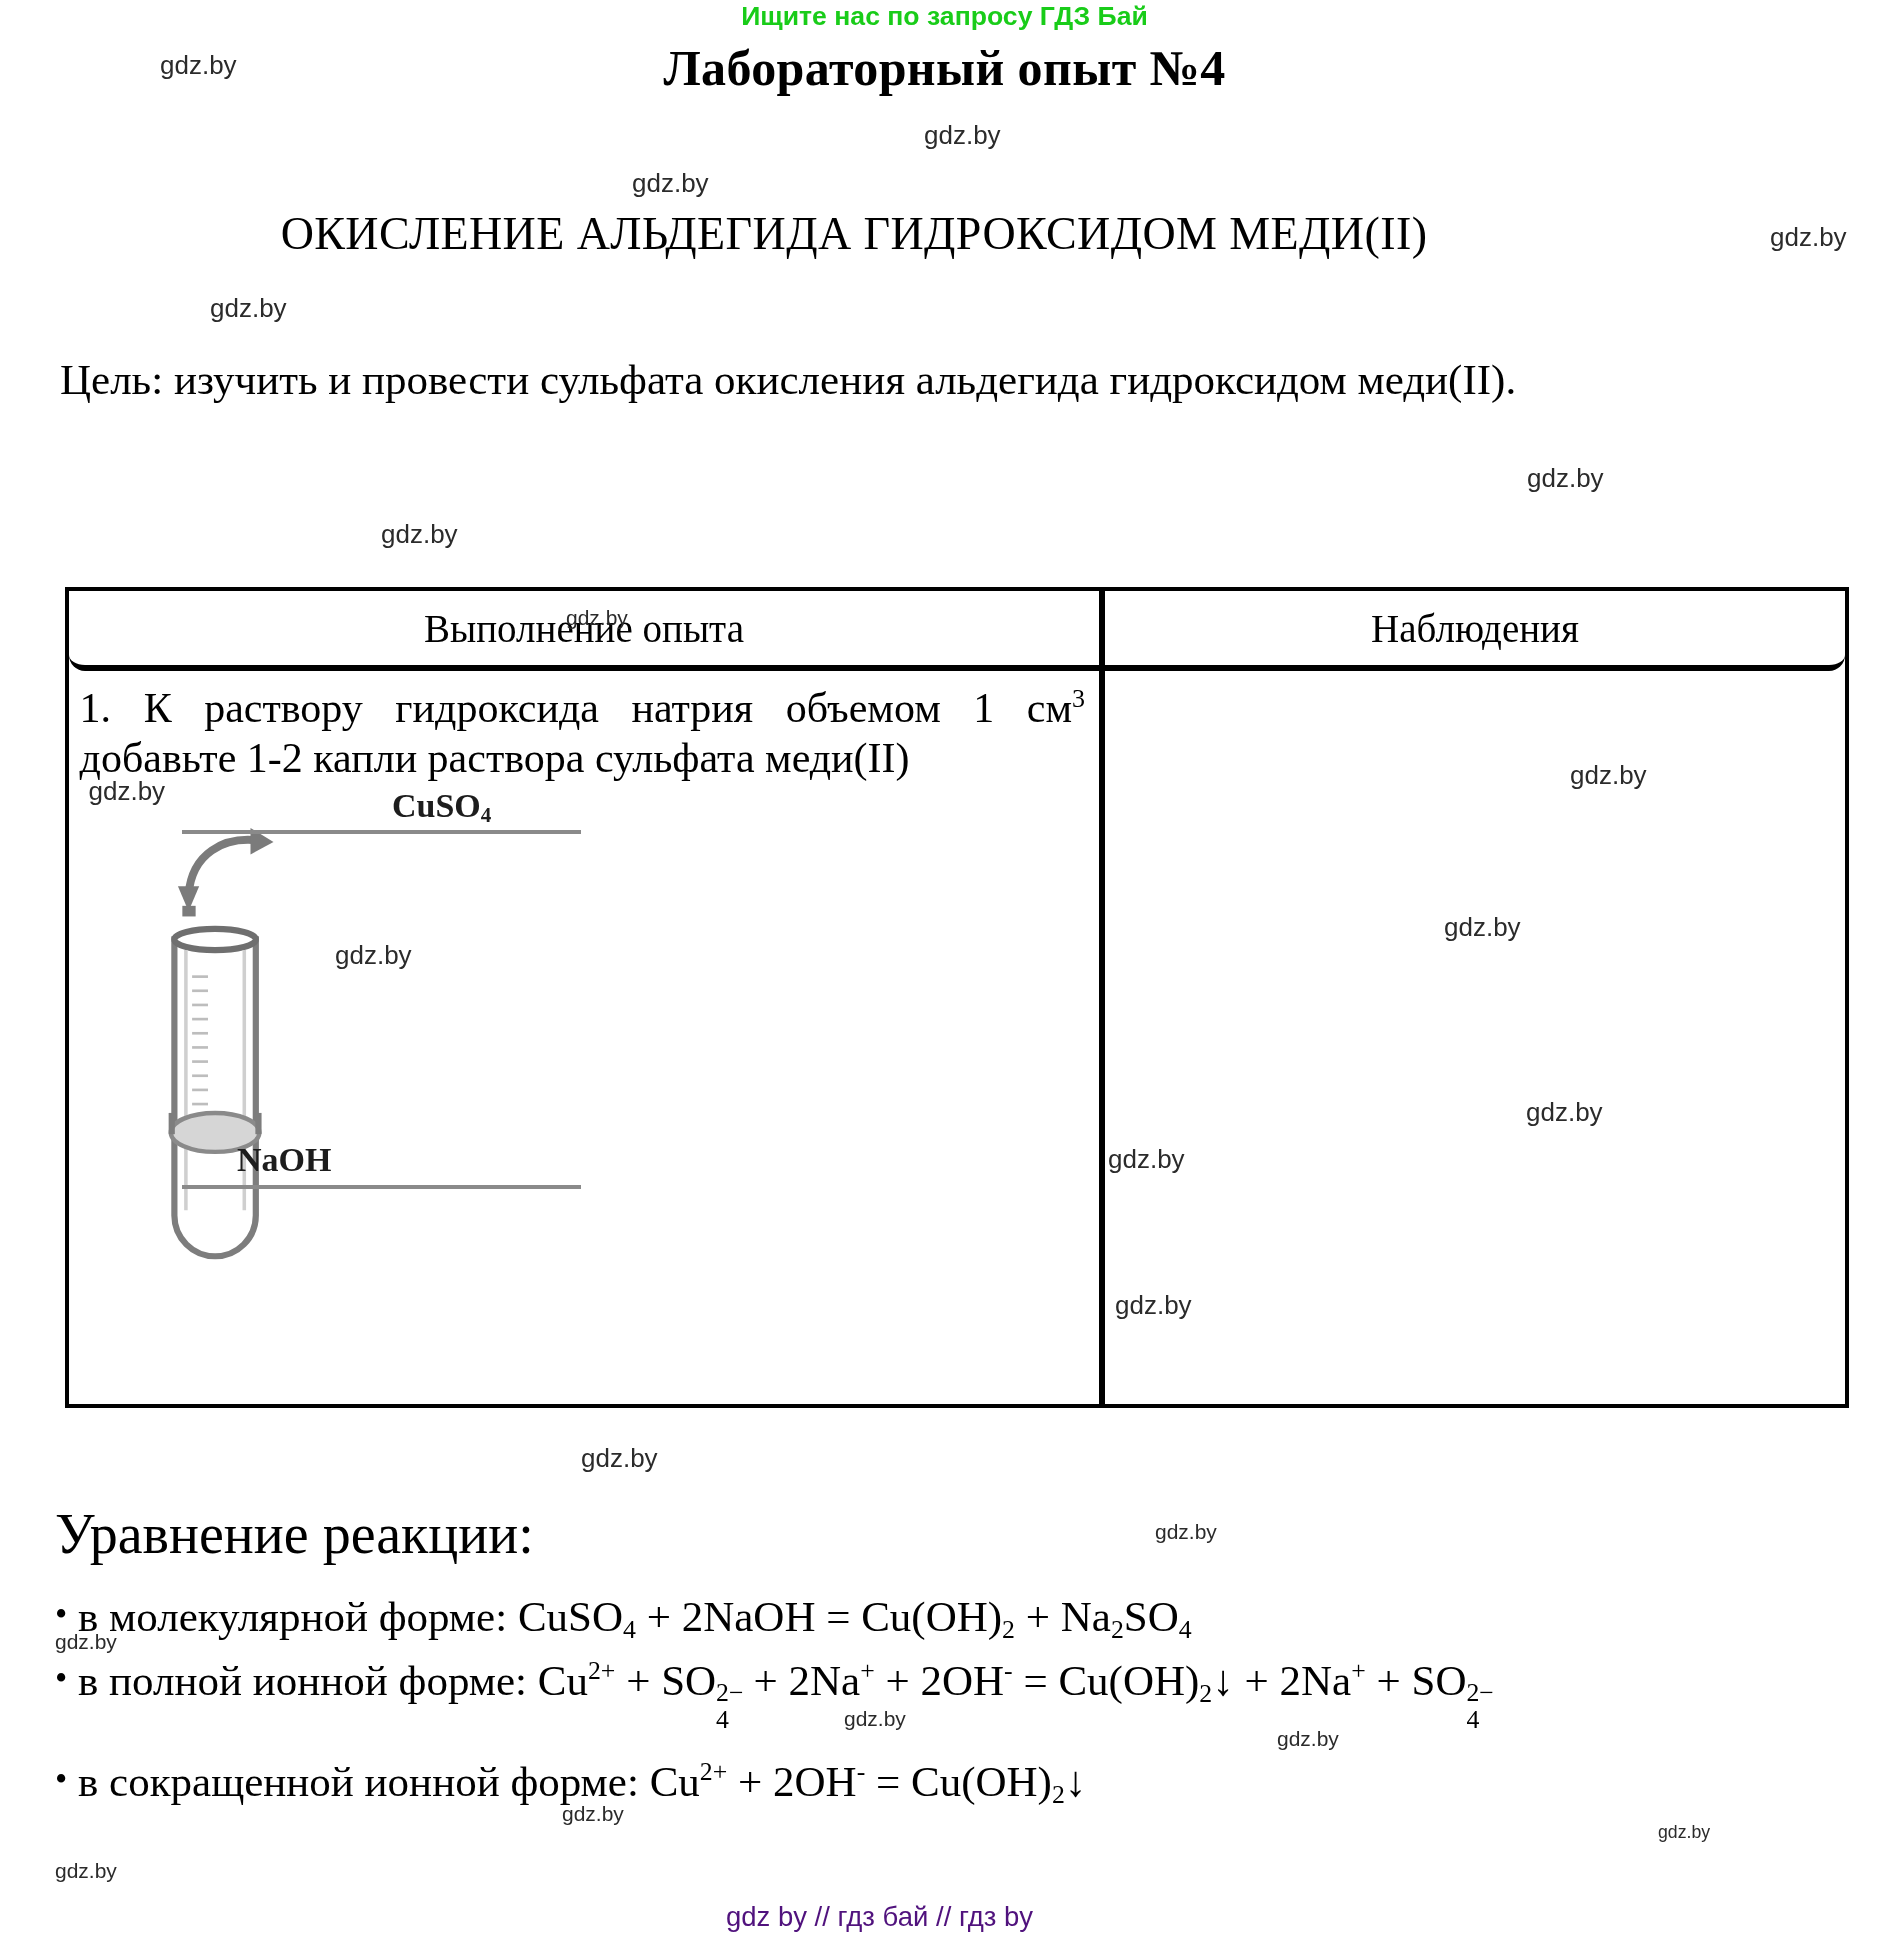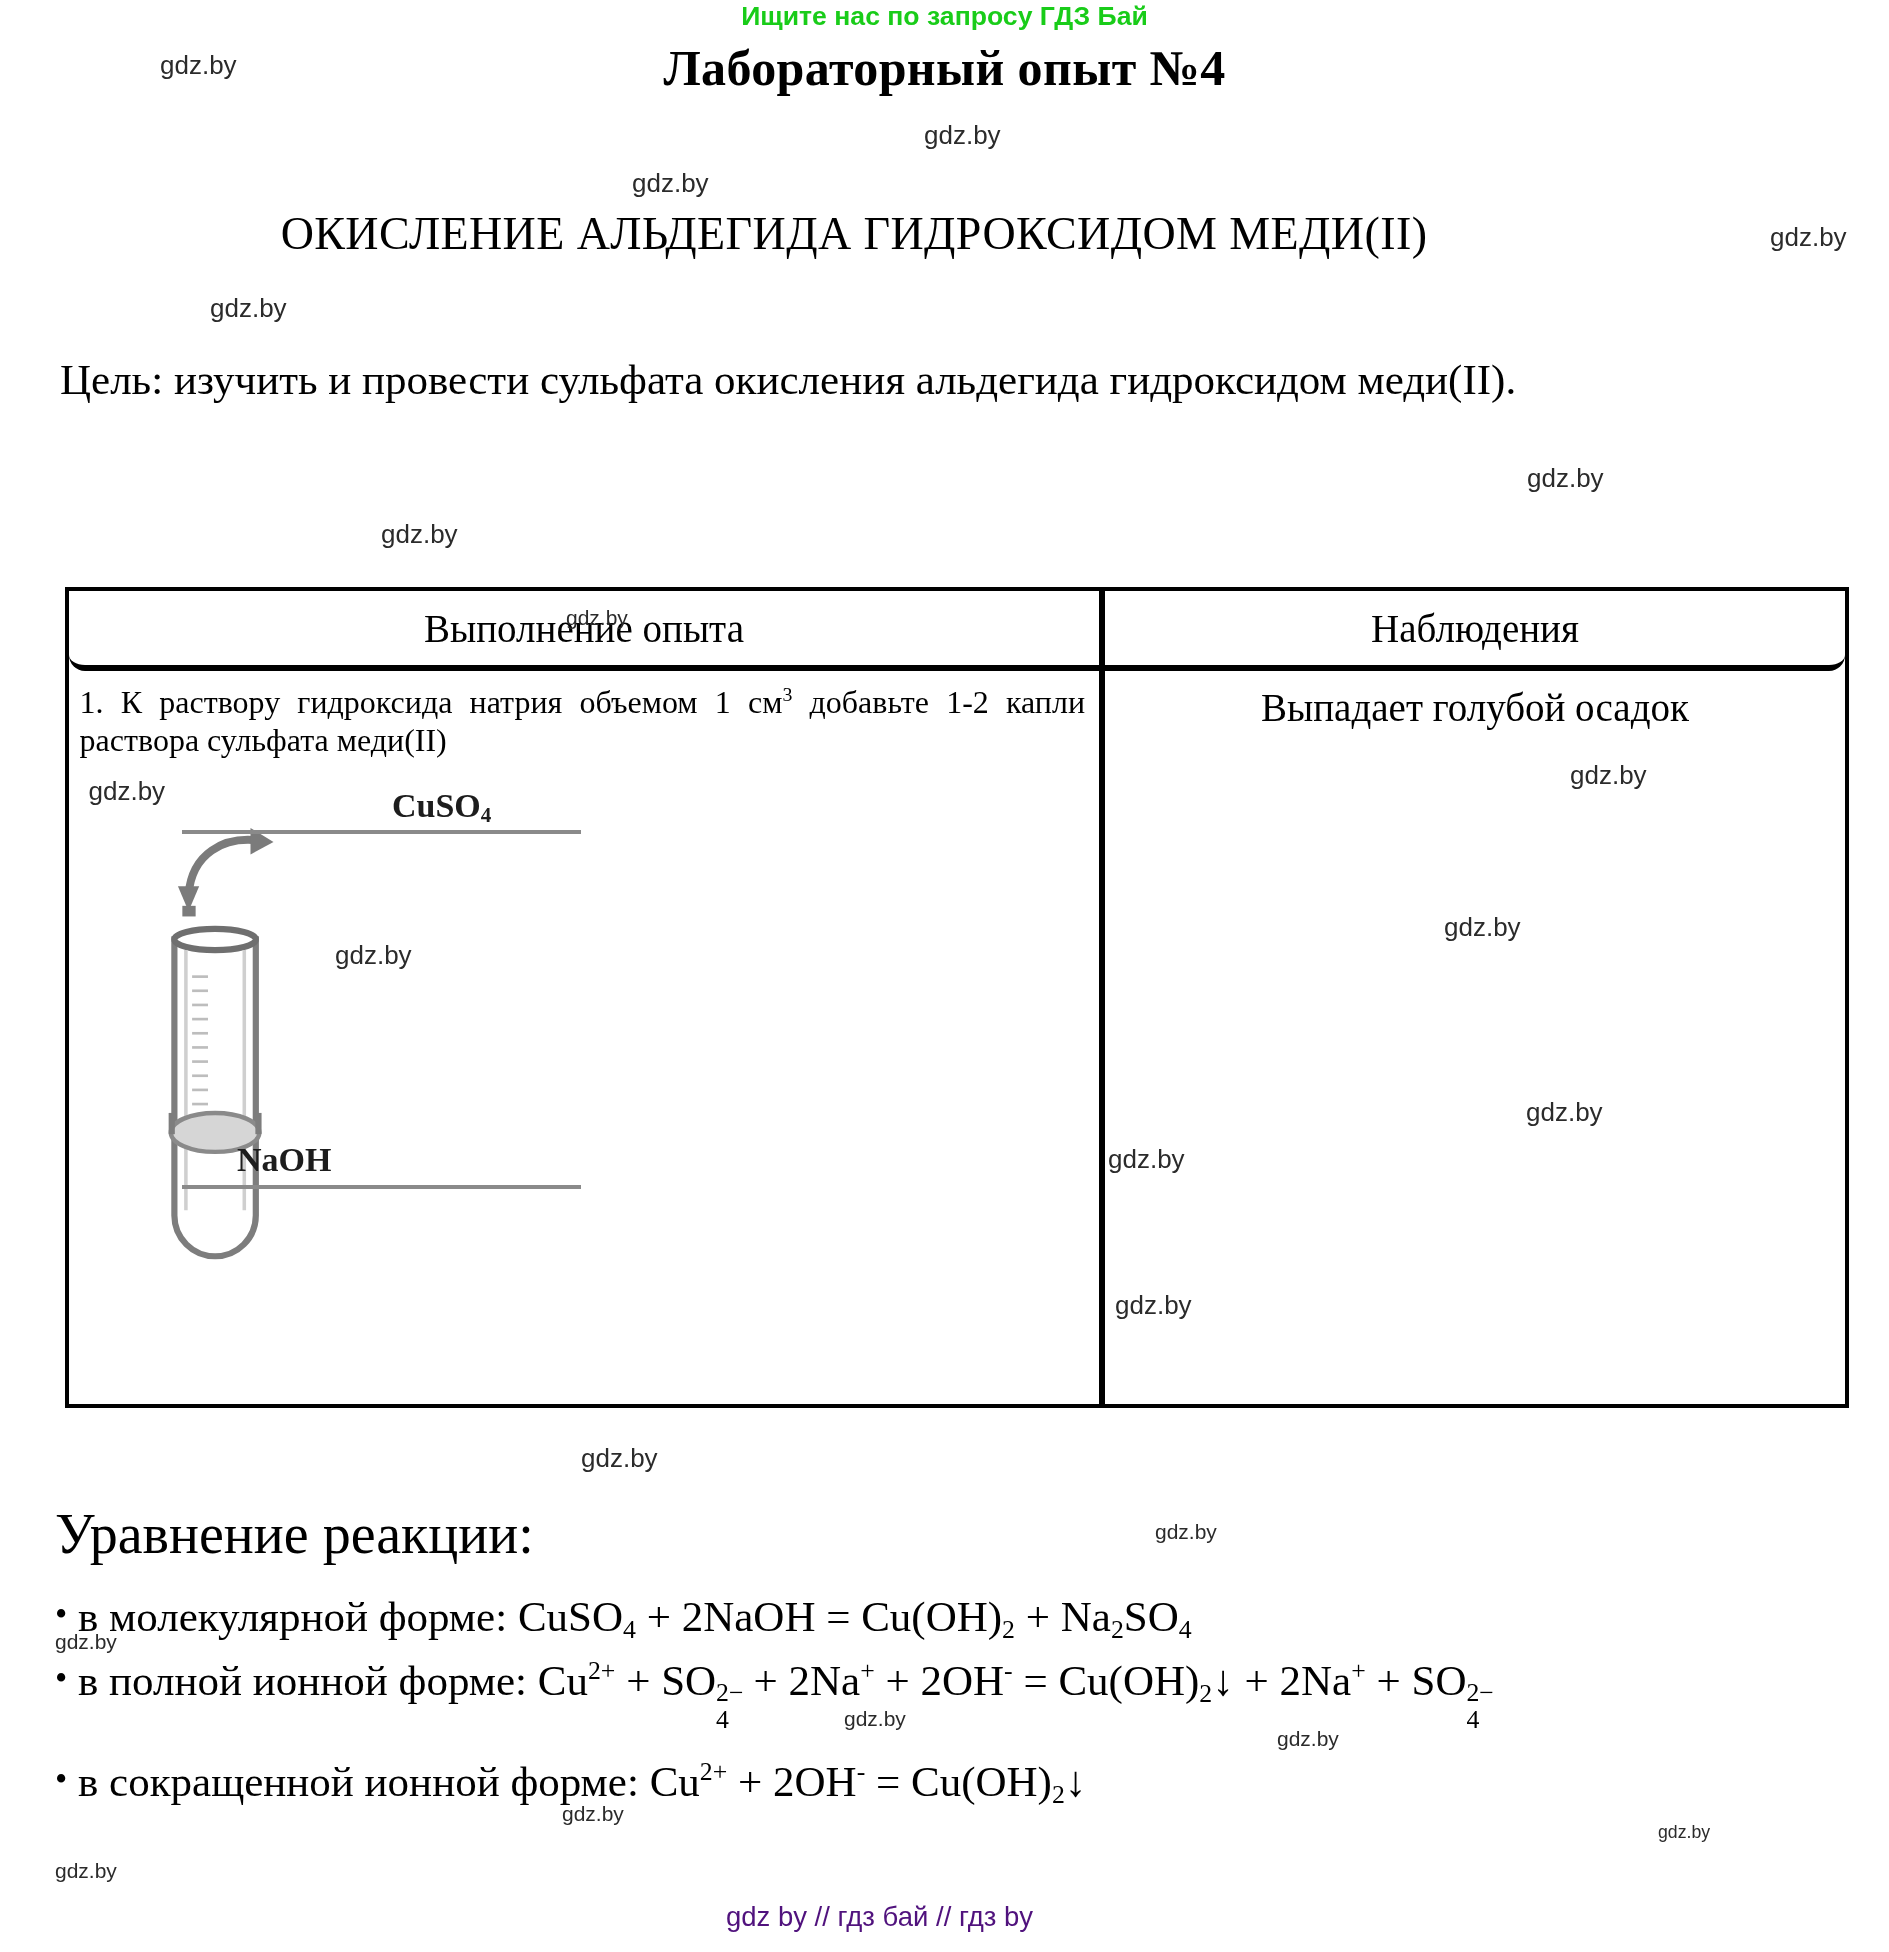--- a/index.html
+++ b/index.html
@@ -110,21 +110,21 @@
     display: flex;
     align-items: center;
     justify-content: center;
     height: 100%;
     font-size: 39px;
     position: relative;
   }
   .th-text .wm { position: absolute; }
 
   .cell-text {
-    font-size: 32px;
+    font-size: 42px;
     line-height: 1.2;
     padding: 11.5px 14px 0 10.6px;
     text-align: justify;
     text-align-last: left;
   }
   .cell-text sup { font-size: 0.62em; vertical-align: super; line-height: 0; }
   .obs-text {
     font-size: 39px;
     text-align: center;
     padding-top: 14px;
@@ -283,21 +283,20 @@
         <div class="reagent-rule" style="left:113px; top:54px; width:399px;"></div>
 
         <span class="wm" style="left:266px; top:164px;">gdz.by</span>
 
         <div class="reagent-label" style="left:168px; top:365px;">NaOH</div>
         <div class="reagent-rule" style="left:113px; top:409px; width:399px;"></div>
       </div>
     </div>
 
     <div class="col-right">
-      <div class="obs-text">Выпадает голубой осадок</div>
       <span class="wm" style="left:465px; top:89px;">gdz.by</span>
       <span class="wm" style="left:339px; top:241px;">gdz.by</span>
       <span class="wm" style="left:421px; top:426px;">gdz.by</span>
     </div>
   </div>
 </div>
 
 <div id="equations">
 
   <div id="eq-heading">Уравнение реакции:</div>

